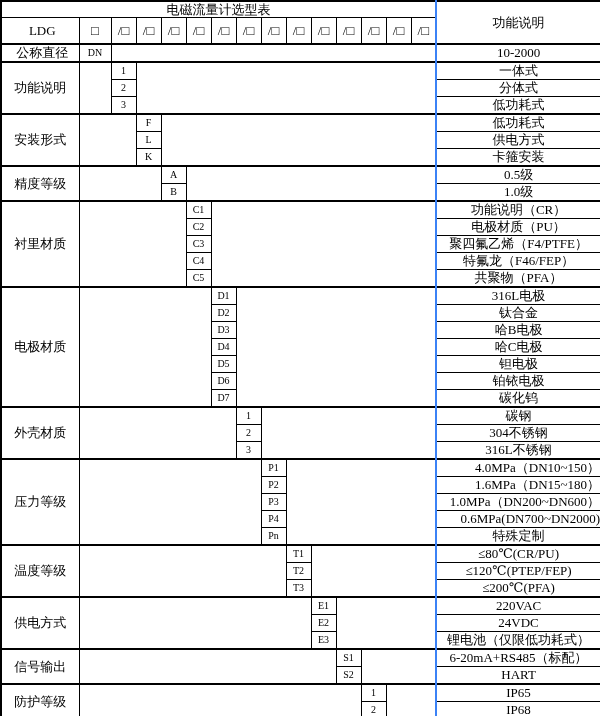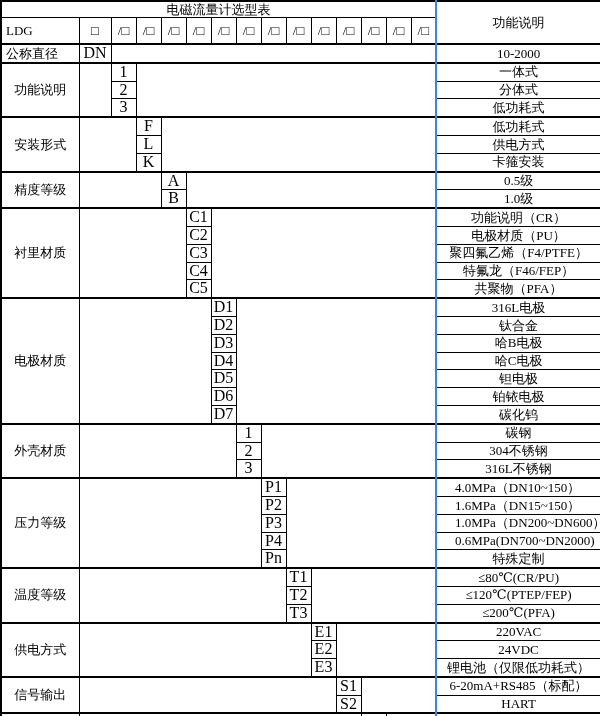--- a/index.html
+++ b/index.html
@@ -17,23 +17,23 @@
     text-align:center;
     vertical-align:middle;
     font-size:13px;
     line-height:1.05;
     overflow:hidden;
     white-space:nowrap;
     height:16px;
   }
   tr.gt td{border-top:2px solid #000}
   td.func{border-left:2px solid #3b82f6}
-  td.left{text-align:left;padding-left:4px}
-  td.al{text-align:left;padding-left:18px}
-  td.code{font-size:16px}
+  td.left{text-align:center;padding-left:4px}
+  td.al{text-align:right;padding-left:2px}
+  td.code{font-size:10px}
   td.slot{font-size:13px}
   tr.ldg-row td{height:25px}
   tr.title-row td{height:15px}
 </style>
 </head>
 <body>
 
 <table class="selector">
   <colgroup>
     <col style="width:78px">
@@ -202,21 +202,21 @@
 
   <tr class="gt">
     <td rowspan="5">压力等级</td>
     <td rowspan="5" colspan="7"></td>
     <td class="code">P1</td>
     <td rowspan="5" colspan="6"></td>
     <td class="func al">4.0MPa（DN10~150）</td>
   </tr>
   <tr>
     <td class="code">P2</td>
-    <td class="func al">1.6MPa（DN15~150）</td>
+    <td class="func al">1.6MPa（DN15~180）</td>
   </tr>
   <tr>
     <td class="code">P3</td>
     <td class="func al">1.0MPa（DN200~DN600）</td>
   </tr>
   <tr>
     <td class="code">P4</td>
     <td class="func al">0.6MPa(DN700~DN2000)</td>
   </tr>
   <tr>

